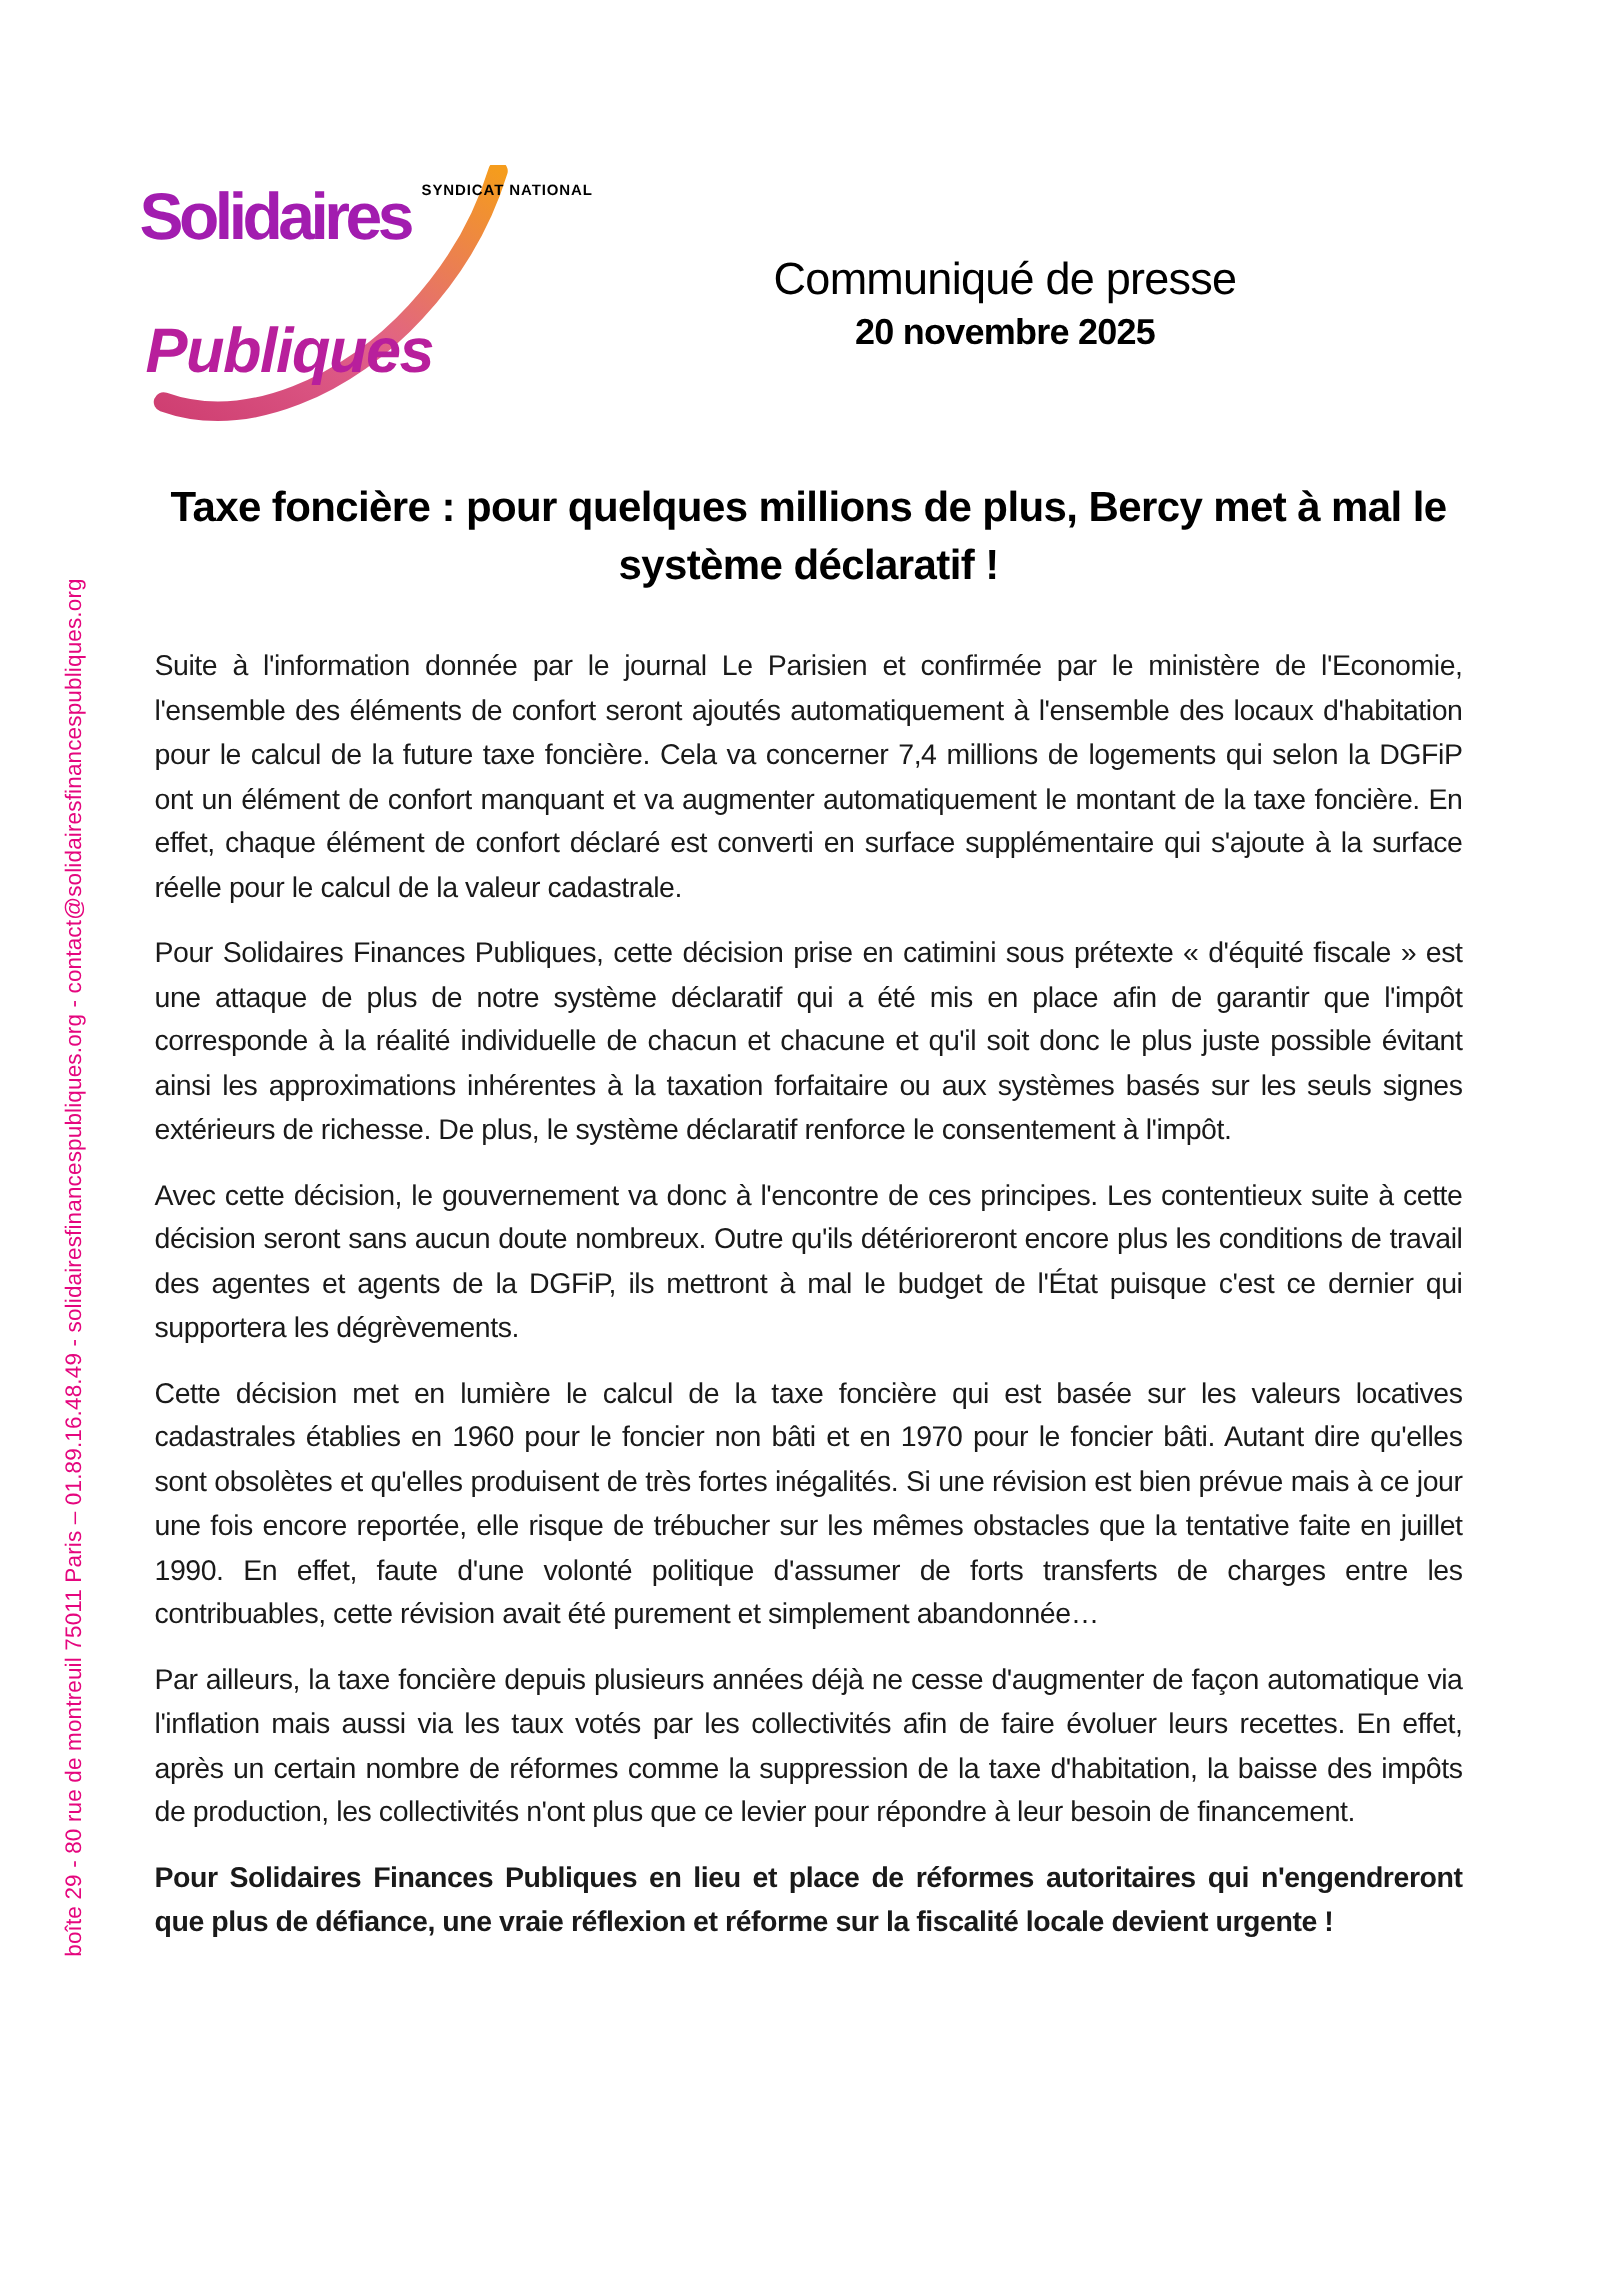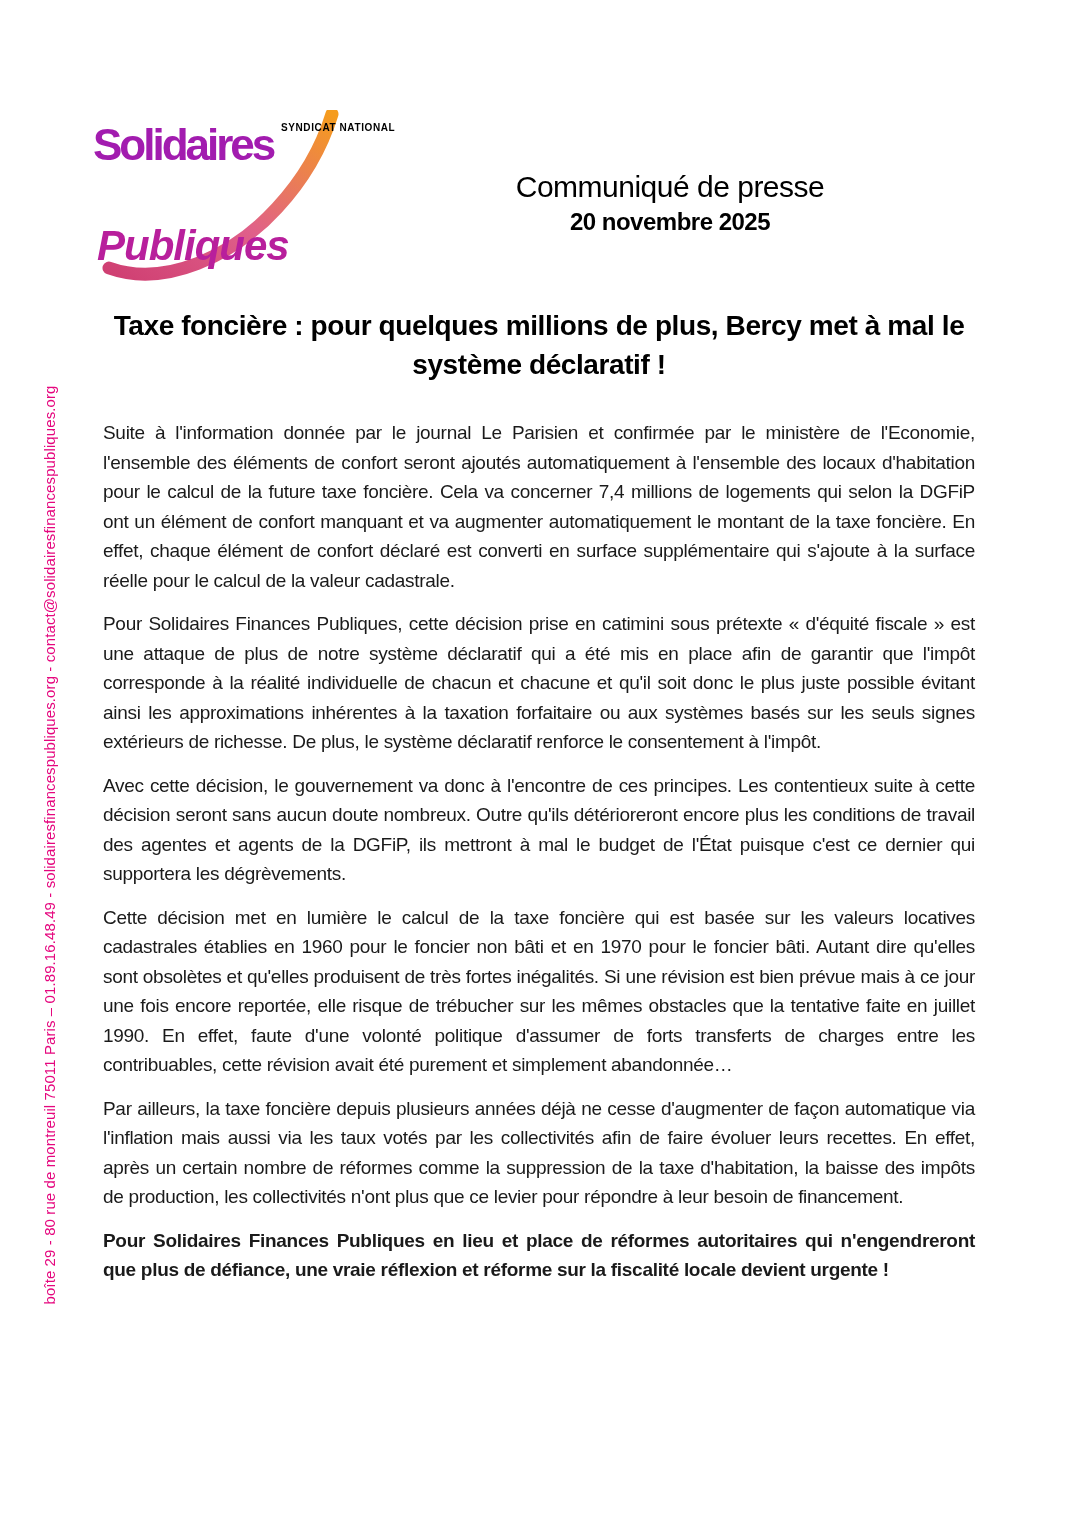--- a/index.html
+++ b/index.html
@@ -63,21 +63,21 @@
     font-style: italic;
     font-weight: bold;
     letter-spacing: -1px;
     color: #b81f9c;
     z-index: 2;
     white-space: nowrap;
   }
   .logo .word3 {
     position: absolute;
     left: 2px;
-    top: 112px;
+    top: 100px;
     font-size: 42px;
     font-style: italic;
     font-weight: bold;
     letter-spacing: -1px;
     color: #b81f9c;
     z-index: 2;
     white-space: nowrap;
   }
 
   
@@ -118,21 +118,21 @@
   }
 
   
   .content {
     position: absolute;
     left: 103px;
     top: 306px;
     width: 872px;
   }
   .headline {
-    margin: 0 auto 34px auto;
+    margin: 12px auto 34px auto;
     max-width: 880px;
     font-size: 28px;
     font-weight: bold;
     line-height: 39px;
     text-align: center;
     letter-spacing: -0.4px;
     color: #000000;
   }
   .content p {
     margin: 0 0 14px 0;

